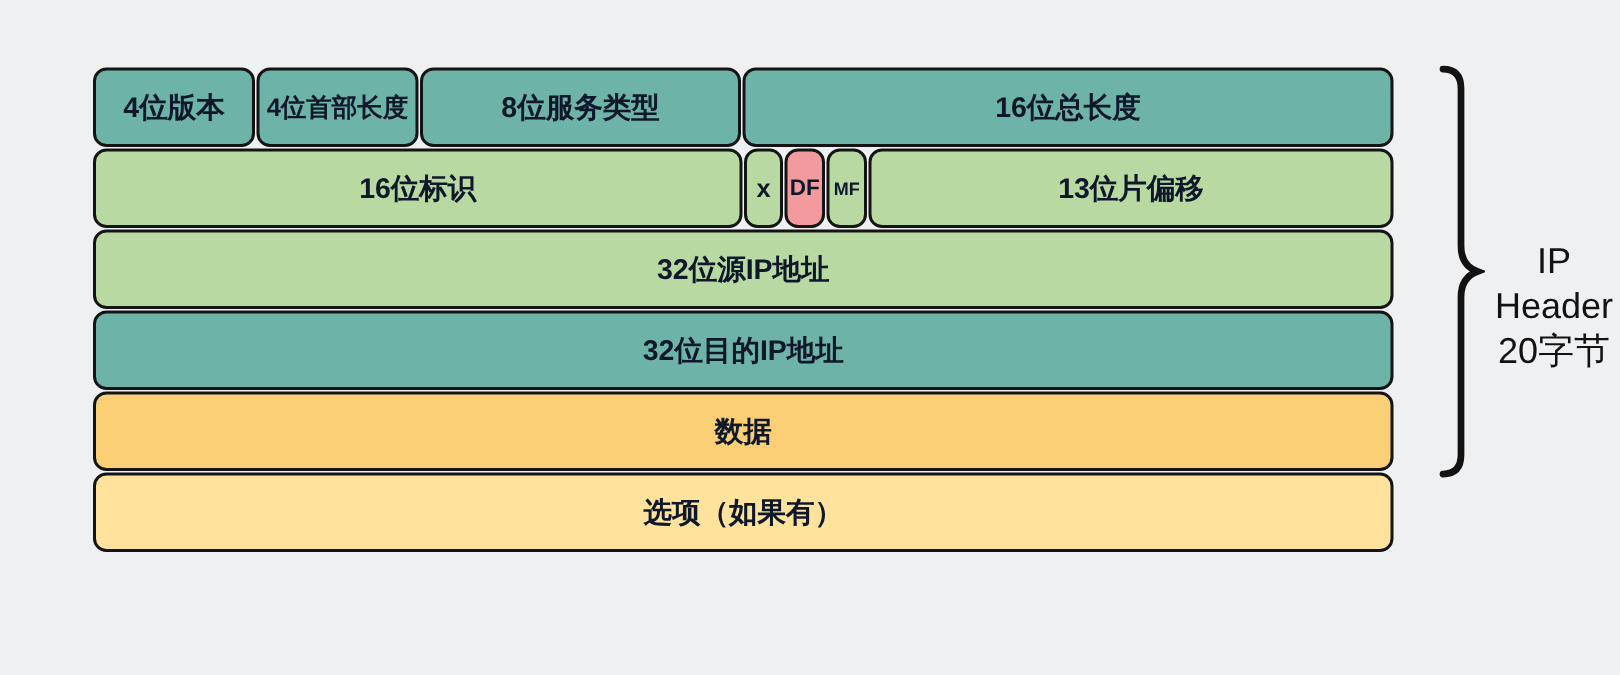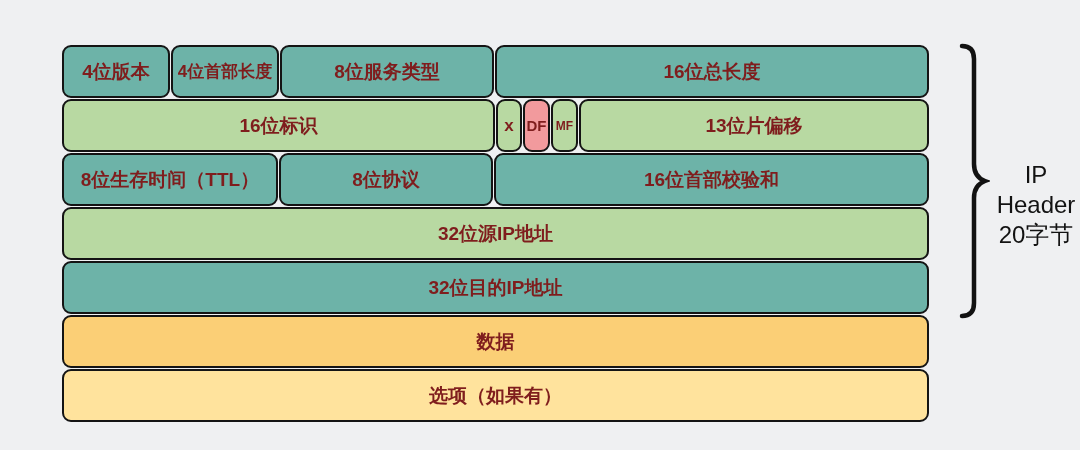--- a/index.html
+++ b/index.html
@@ -22,21 +22,21 @@
   }
   .cell{
     box-sizing:border-box;
     border:2px solid #141414;
     border-radius:9px;
     display:flex;
     align-items:center;
     justify-content:center;
     font-size:19px;
     font-weight:600;
-    color:#7f1d1d;
+    color:#0f172a;
     white-space:nowrap;
     overflow:hidden;
   }
   .brace{
     position:absolute;
     left:956px;top:42px;
   }
   .brace-label{
     position:absolute;
     left:988px;top:160px;
@@ -59,25 +59,20 @@
       <div class="cell" style="background: rgb(109, 179, 168); flex: 1 1 0%;">16位总长度</div>
     </div>
     <div class="row">
       <div class="cell" style="background: rgb(184, 217, 162); width: 433px; flex: 0 0 433px;">16位标识</div>
       <div class="cell" style="background: rgb(184, 217, 162); width: 26px; flex: 0 0 26px; font-size: 17px;">x</div>
       <div class="cell" style="background: rgb(242, 154, 157); width: 27px; flex: 0 0 27px; font-size: 15px;">DF</div>
       <div class="cell" style="background: rgb(184, 217, 162); width: 27px; flex: 0 0 27px; font-size: 12px;">MF</div>
       <div class="cell" style="background: rgb(184, 217, 162); flex: 1 1 0%;">13位片偏移</div>
     </div>
     <div class="row">
-      <div class="cell" style="background: rgb(109, 179, 168); width: 216px; flex: 0 0 216px;">8位生存时间（TTL）</div>
-      <div class="cell" style="background: rgb(109, 179, 168); width: 214px; flex: 0 0 214px;">8位协议</div>
-      <div class="cell" style="background: rgb(109, 179, 168); flex: 1 1 0%;">16位首部校验和</div>
-    </div>
-    <div class="row">
       <div class="cell" style="background: rgb(184, 217, 162); flex: 1 1 0%;">32位源IP地址</div>
     </div>
     <div class="row">
       <div class="cell" style="background: rgb(109, 179, 168); flex: 1 1 0%;">32位目的IP地址</div>
     </div>
     <div class="row">
       <div class="cell" style="background: rgb(251, 207, 118); flex: 1 1 0%;">数据</div>
     </div>
     <div class="row">
       <div class="cell" style="background: rgb(255, 227, 157); flex: 1 1 0%;">选项（如果有）</div>

